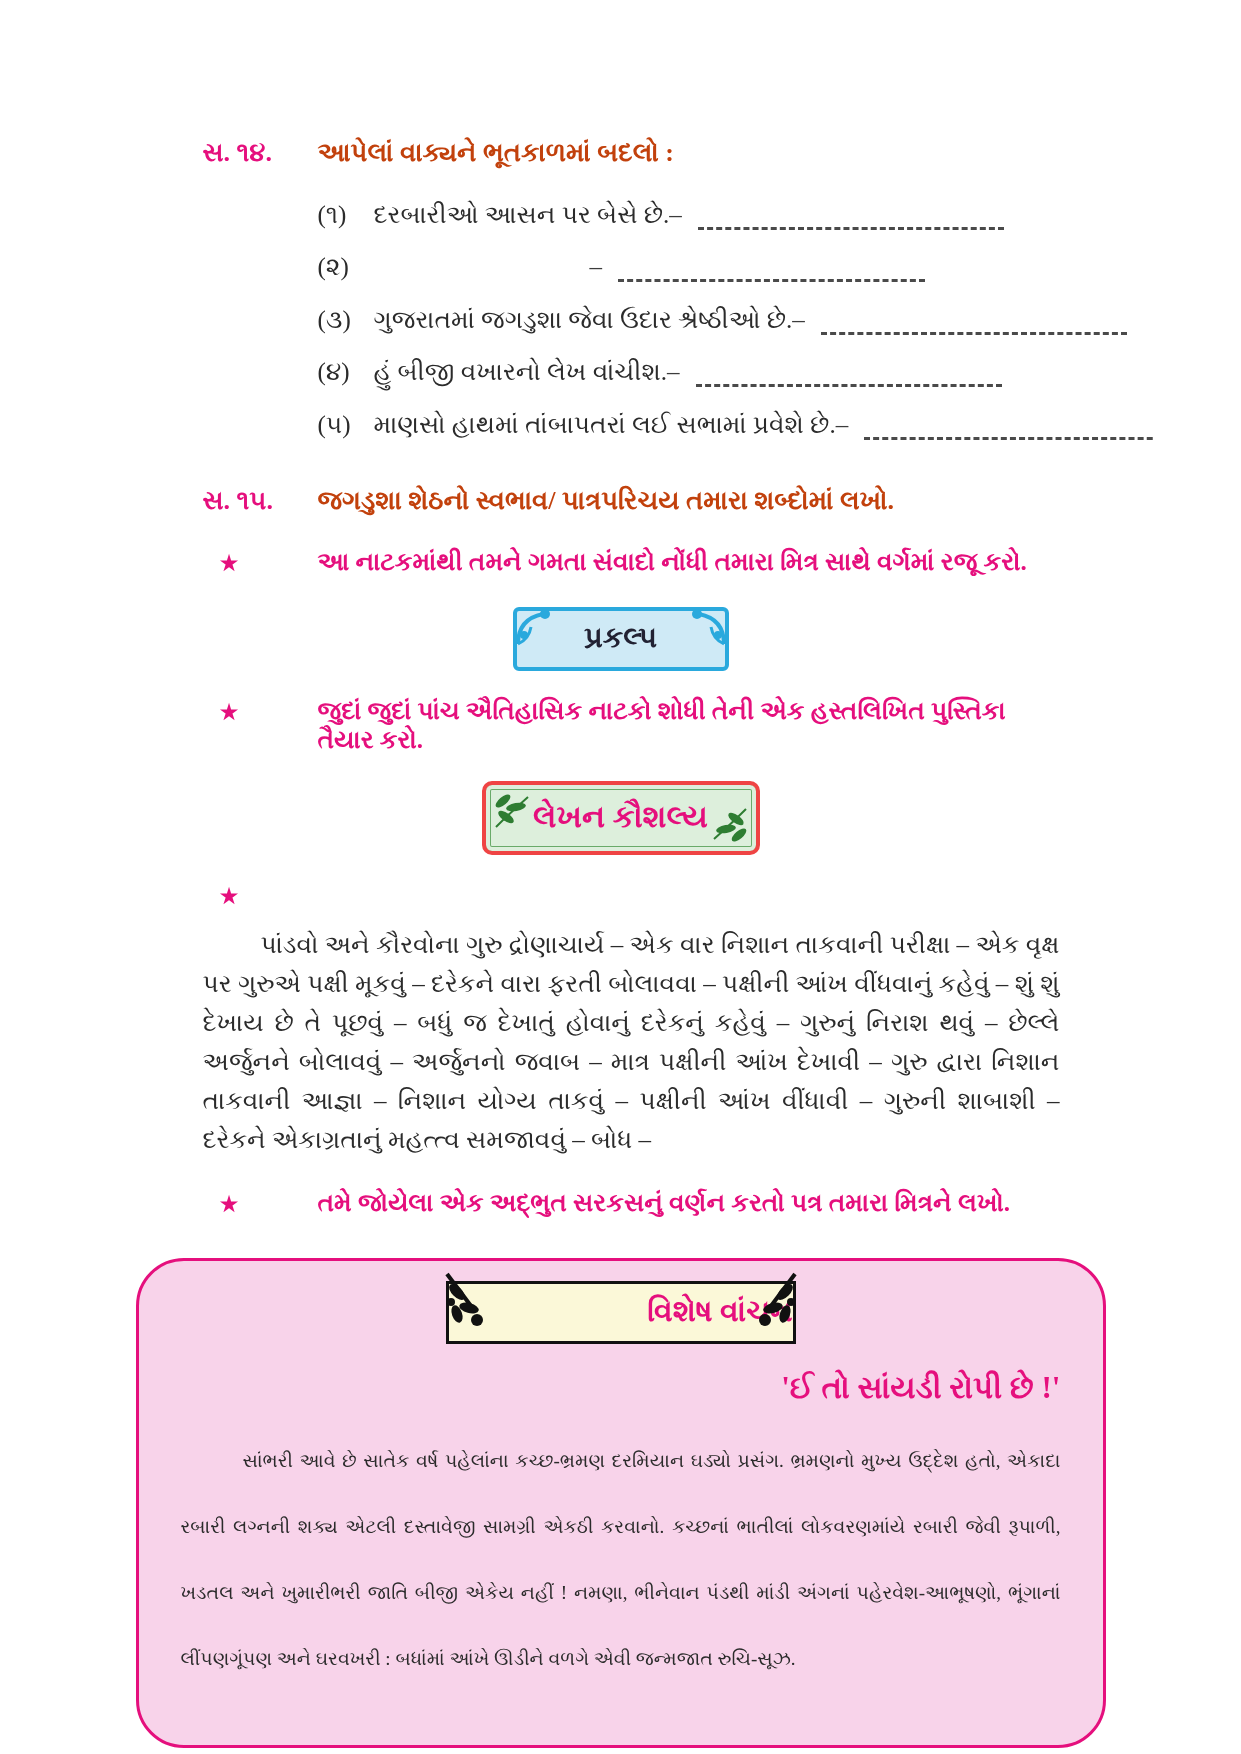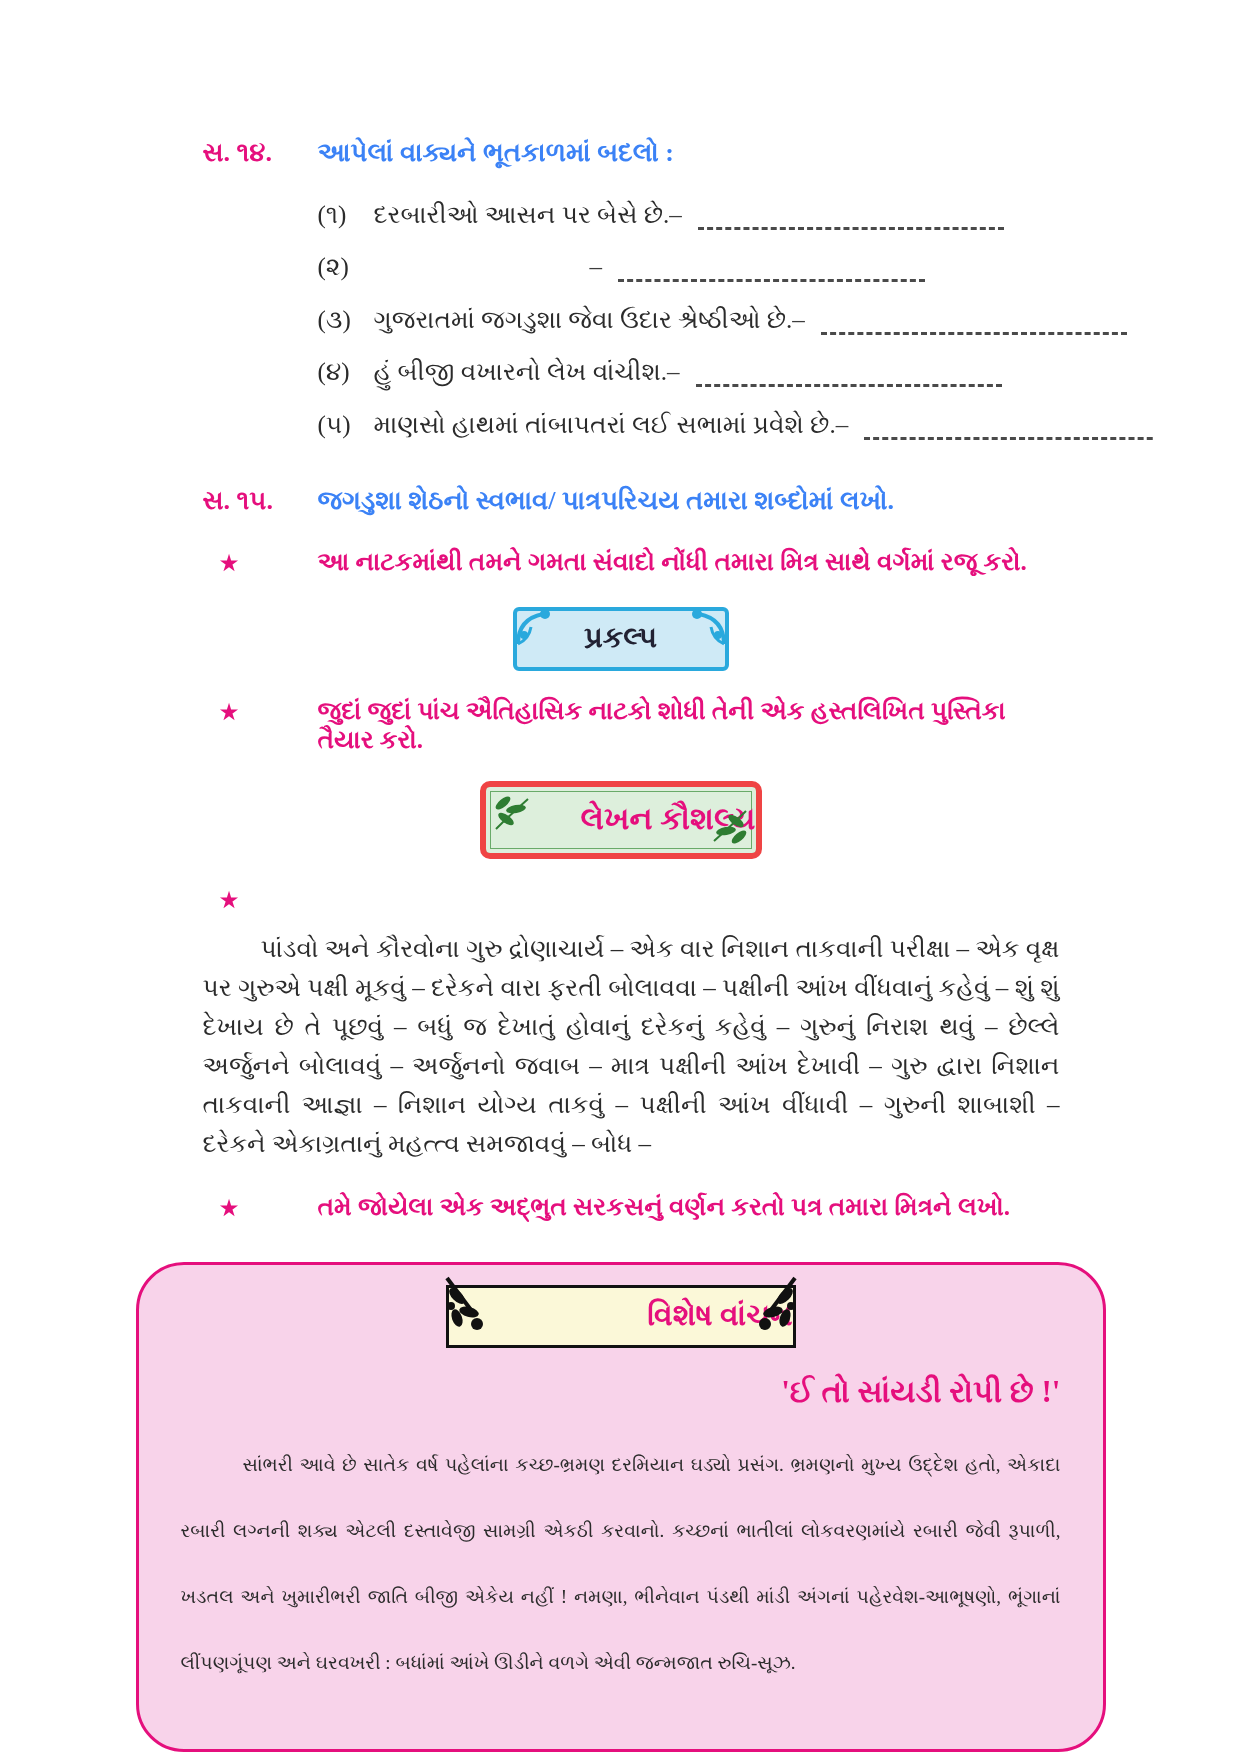--- a/index.html
+++ b/index.html
@@ -10,21 +10,21 @@
     background:#ffffff;
     font-family:"Liberation Serif","DejaVu Serif",serif;
     color:#2b2b2b;
     overflow:hidden;
     box-sizing:border-box;
     padding-top:138px;
   }
   
   .q-row{display:flex;margin-left:115px;margin-right:90px;font-size:26px;font-weight:bold;}
   .q-label{flex:0 0 115px;color:#e50f7d;}
-  .q-title{color:#3b82f6;}
+  .q-title{color:#c2410c;}
   
   .items{margin-top:24px;}
   .item{display:flex;align-items:baseline;margin:0 229px 15px 230px;font-size:25px;}
   .item-num{flex:0 0 56px;}
   .item-text{flex:1 1 auto;white-space:nowrap;}
   .item-answer{flex:0 0 335px;margin-left:auto;display:flex;align-items:baseline;}
   .ans-dash{flex:0 0 auto;color:#3c3c3c;}
   .ans-line{flex:1 1 auto;margin-left:16px;height:1.1em;border-bottom:3px dashed #4a4a4a;transform:translateY(7px);}
   
   .star-row{display:flex;margin-left:133px;margin-right:95px;font-size:25px;font-weight:bold;}
@@ -35,23 +35,23 @@
     position:relative;width:208px;margin:30px auto 26px;
     background:#cfeaf6;border:4px solid #2aa9dd;border-radius:6px;
     text-align:center;font-size:29px;font-weight:bold;color:#223;
     padding:10px 0 12px;
   }
   .corner{position:absolute;width:38px;height:38px;}
   .corner.tl{left:-2px;top:-2px;}
   .corner.tr{right:-2px;top:-2px;transform:scaleX(-1);}
   .writing-box{
     position:relative;width:270px;margin:26px auto 26px;
-    background:#ddefdc;border:6px solid #ef4444;border-radius:10px;
+    background:#ddefdc;border:4px solid #ef4444;border-radius:10px;
     box-shadow:inset 0 0 0 4px #ddefdc, inset 0 0 0 5px #69aa69;
-    text-align:right;font-size:31px;font-weight:bold;color:#e50f7d;
+    text-align:center;font-size:31px;font-weight:bold;color:#e50f7d;
     padding:14px 0 16px;
   }
   .leaf{position:absolute;width:40px;height:40px;}
   .leaf.tl{left:6px;top:6px;}
   .leaf.br{right:6px;bottom:6px;transform:rotate(180deg);}
   
   .story{
     margin:16px 94px 0 115px;
     font-size:25px;line-height:39px;
     text-align:justify;text-indent:58px;

